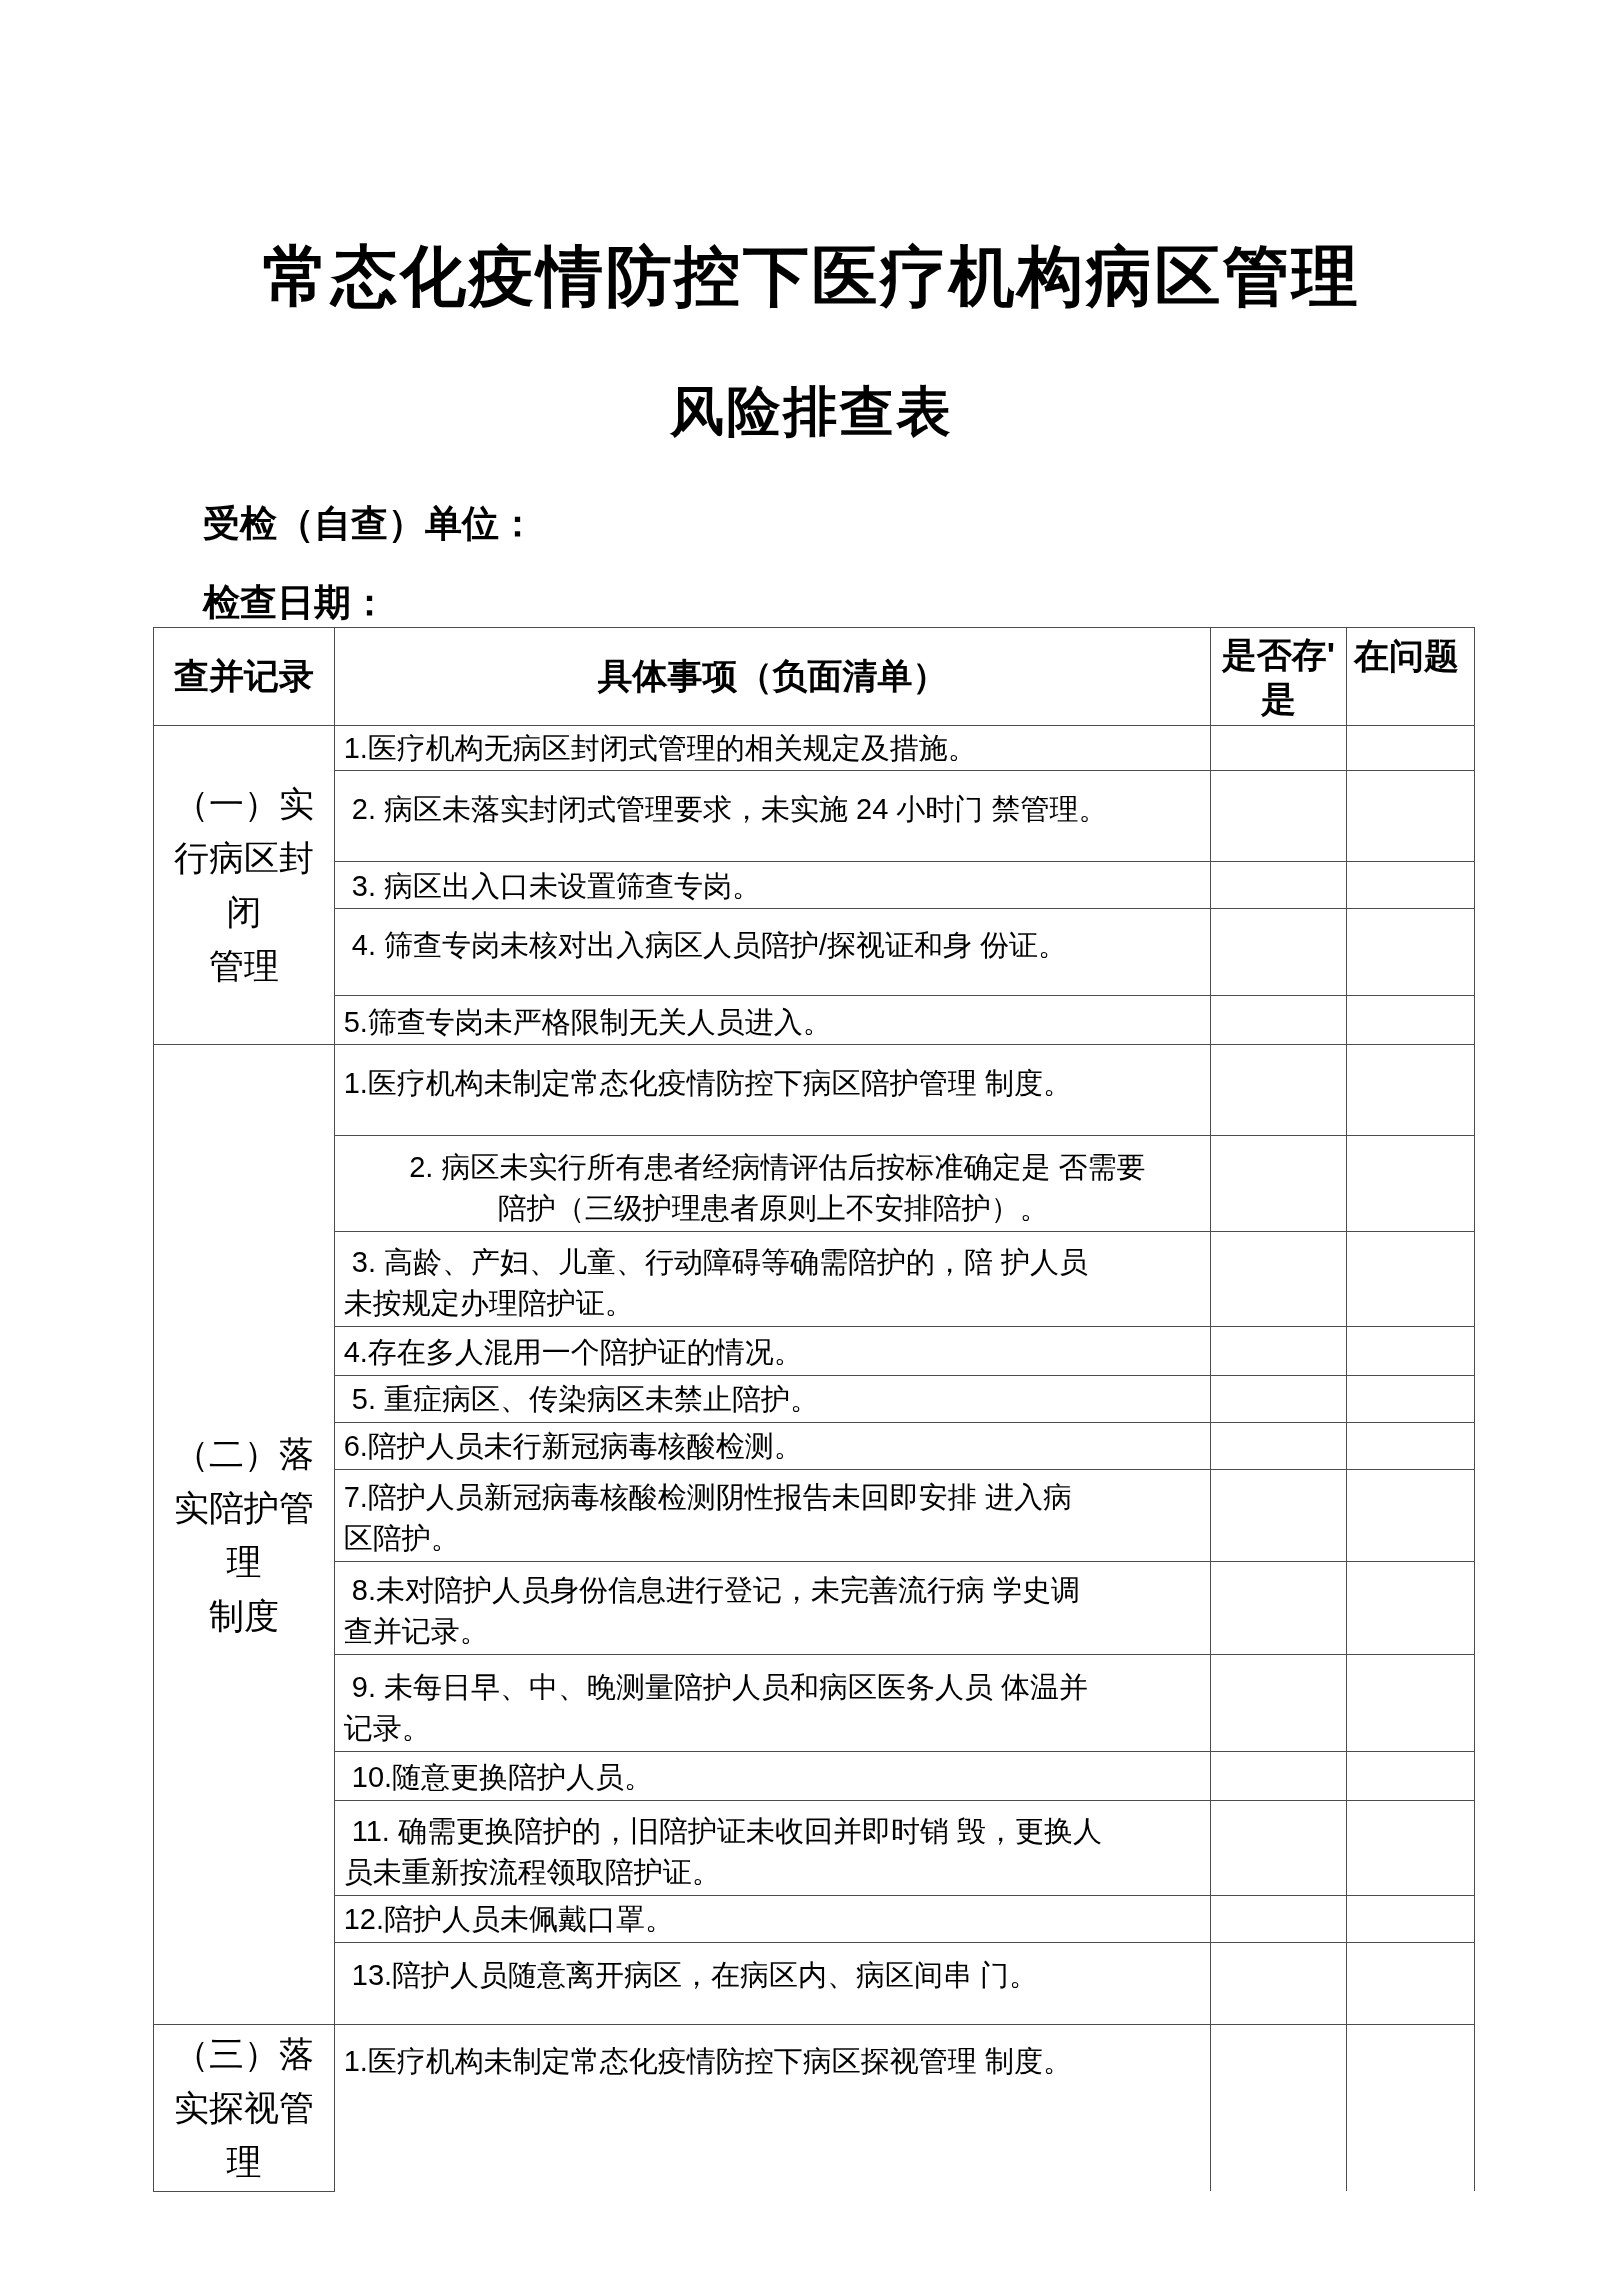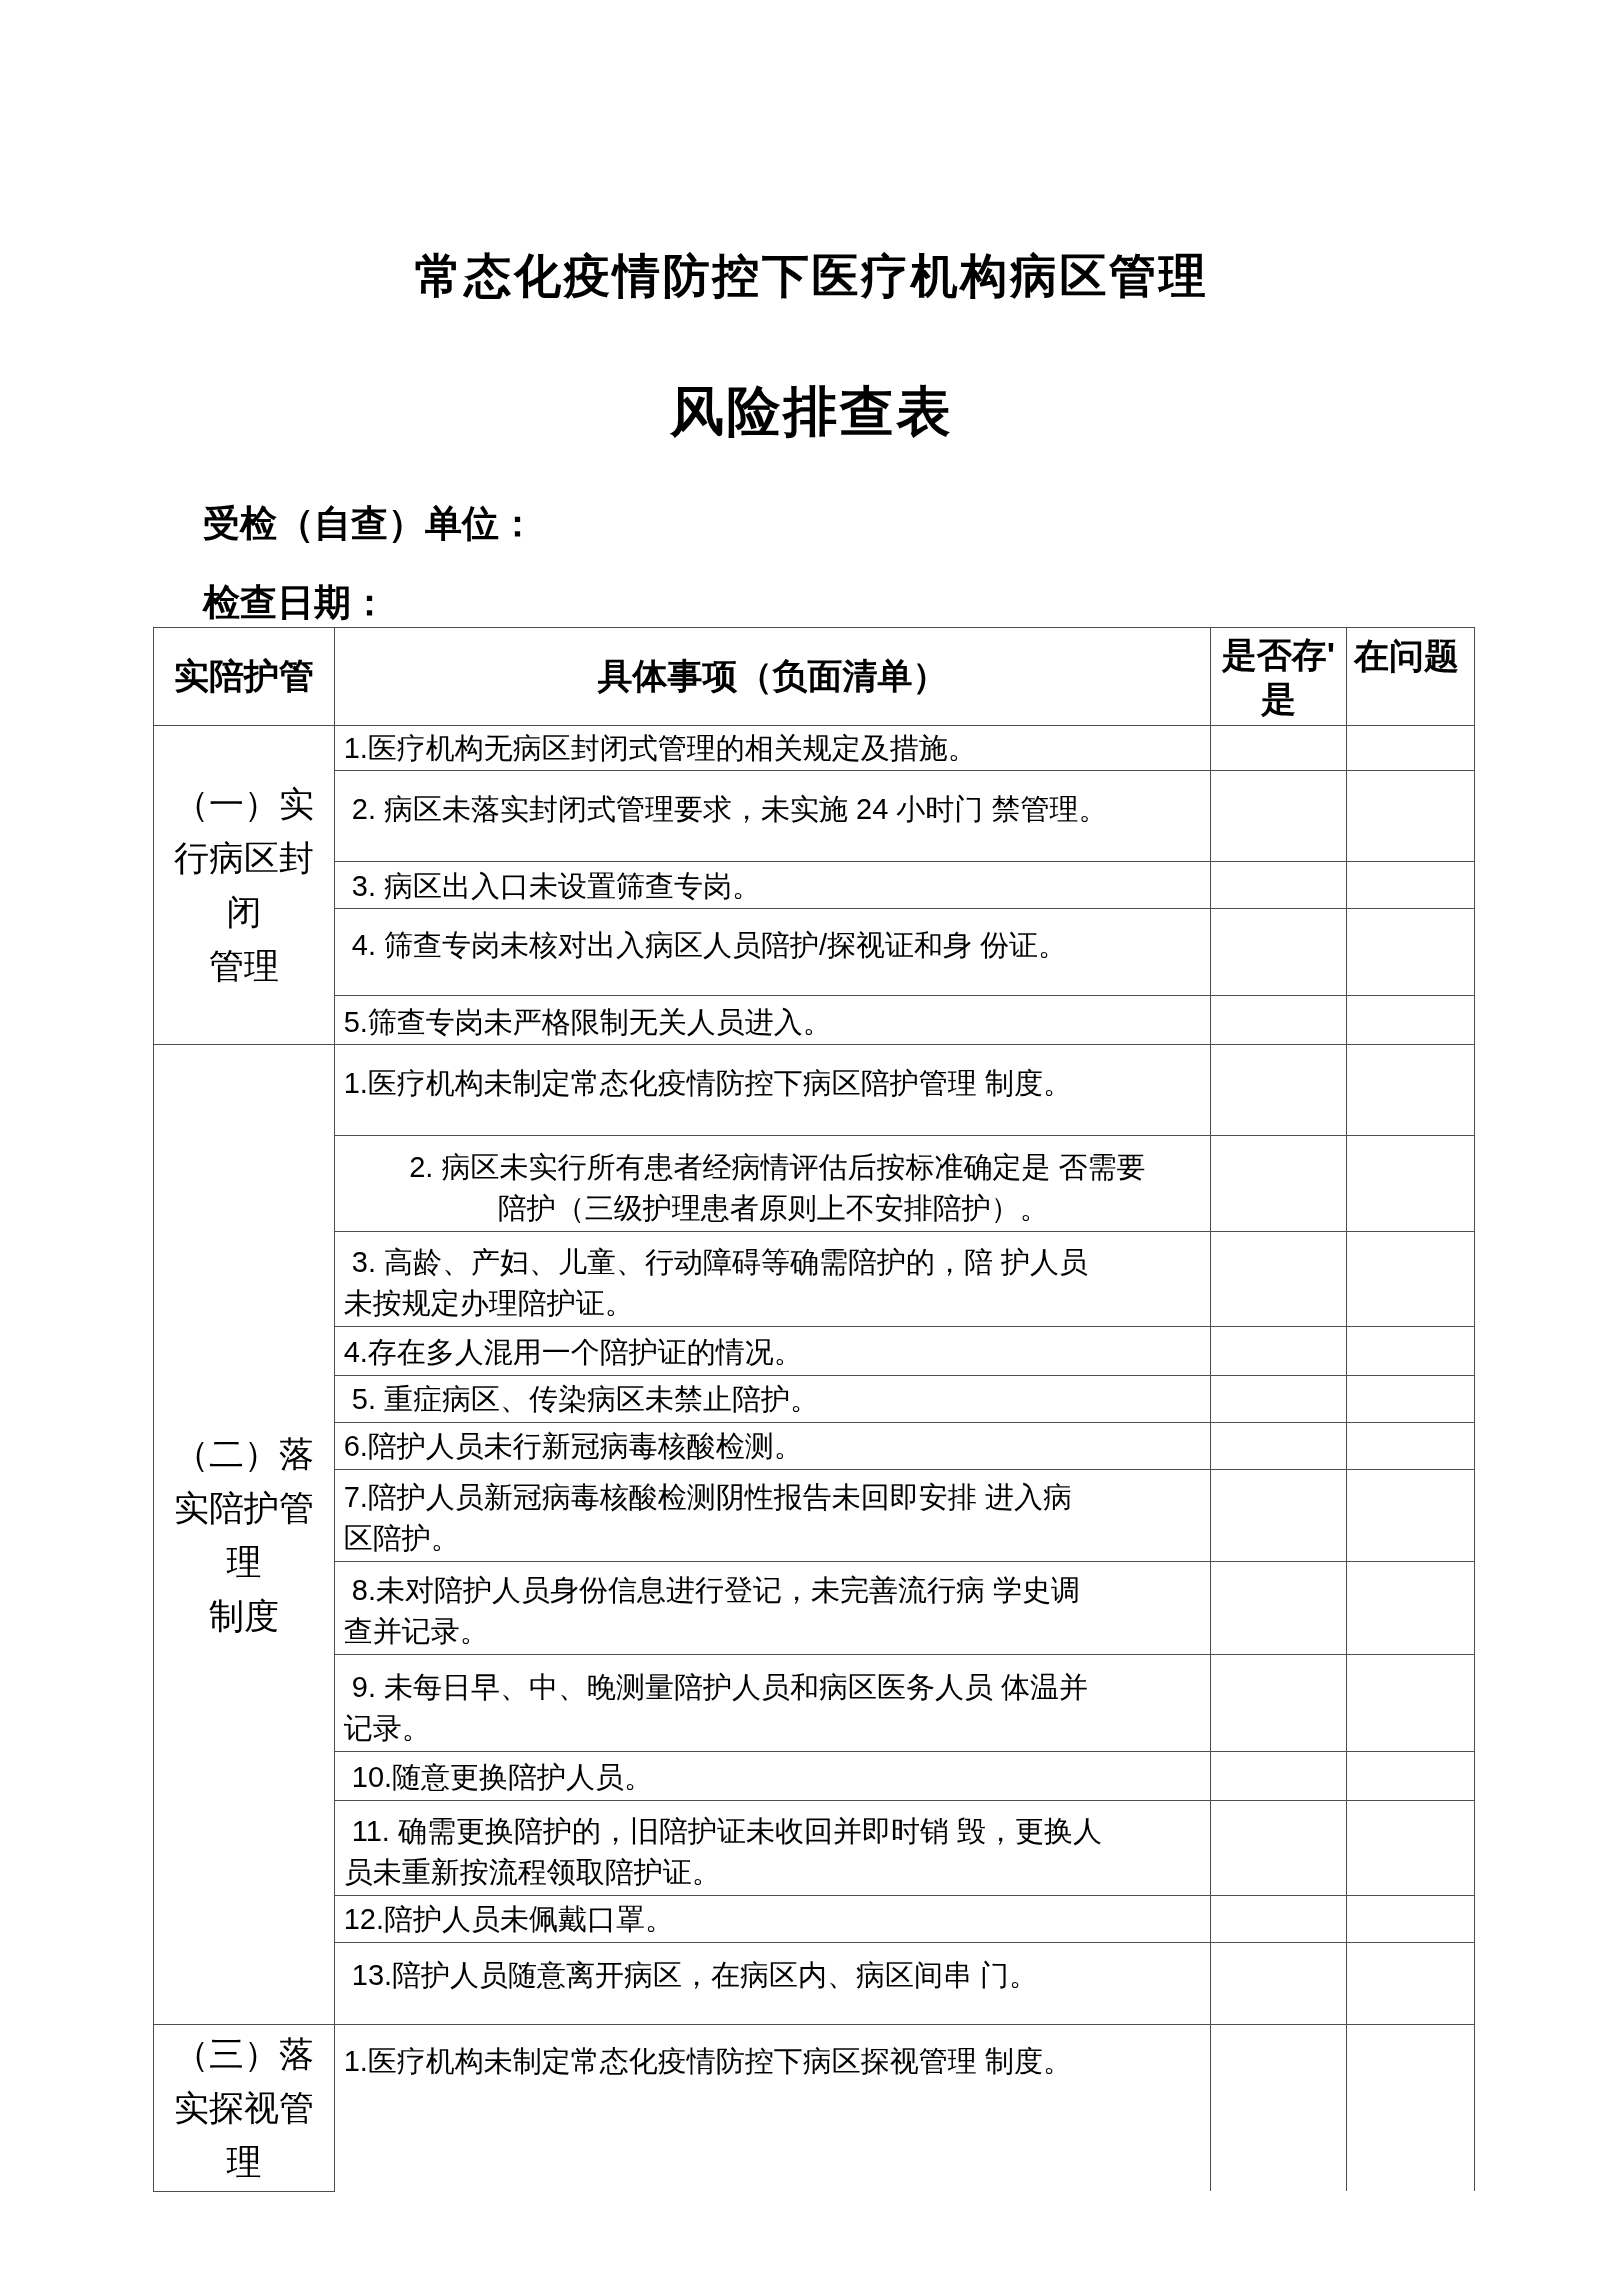--- a/index.html
+++ b/index.html
@@ -4,21 +4,21 @@
 <style>
   * { box-sizing: border-box; }
   html,body { margin:0; padding:0; }
   body {
     width:1623px; height:2295px; background:#ffffff; color:#000;
     font-family:"Liberation Sans", sans-serif;
     overflow:hidden; position:relative;
   }
   .title-line1 {
     margin:247px 0 0 0; text-align:center;
-    font-size:47px; font-weight:bold; line-height:58px; letter-spacing:2.6px;
+    font-size:66px; font-weight:bold; line-height:58px; letter-spacing:2.6px;
   }
   .title-line2 {
     margin:77px 0 0 0; text-align:center;
     font-size:54px; font-weight:bold; line-height:58px; letter-spacing:2.6px;
   }
   .meta-unit {
     margin:61px 0 0 203px;
     font-size:37px; font-weight:bold; line-height:45px;
   }
   .meta-date {
@@ -61,21 +61,21 @@
 
 <table class="doc-table">
   <colgroup>
     <col style="width:181px">
     <col style="width:876px">
     <col style="width:136px">
     <col style="width:128px">
   </colgroup>
   <tbody id="table-body">
     <tr style="height:92px">
-      <th class="h-item">实陪护管</th>
+      <th class="h-item">查并记录</th>
       <th class="h-detail">具体事项（负面清单）</th>
       <th class="h-exists">是否存'
 是</th>
       <th class="h-problem">在问题</th>
     </tr>
   <tr style="height: 42px;">
         <td class="label" rowspan="5">（一）实
 行病区封 闭
 管理</td>
         <td class="item" style="padding-top: 1.7px;">1.医疗机构无病区封闭式管理的相关规定及措施。</td>

